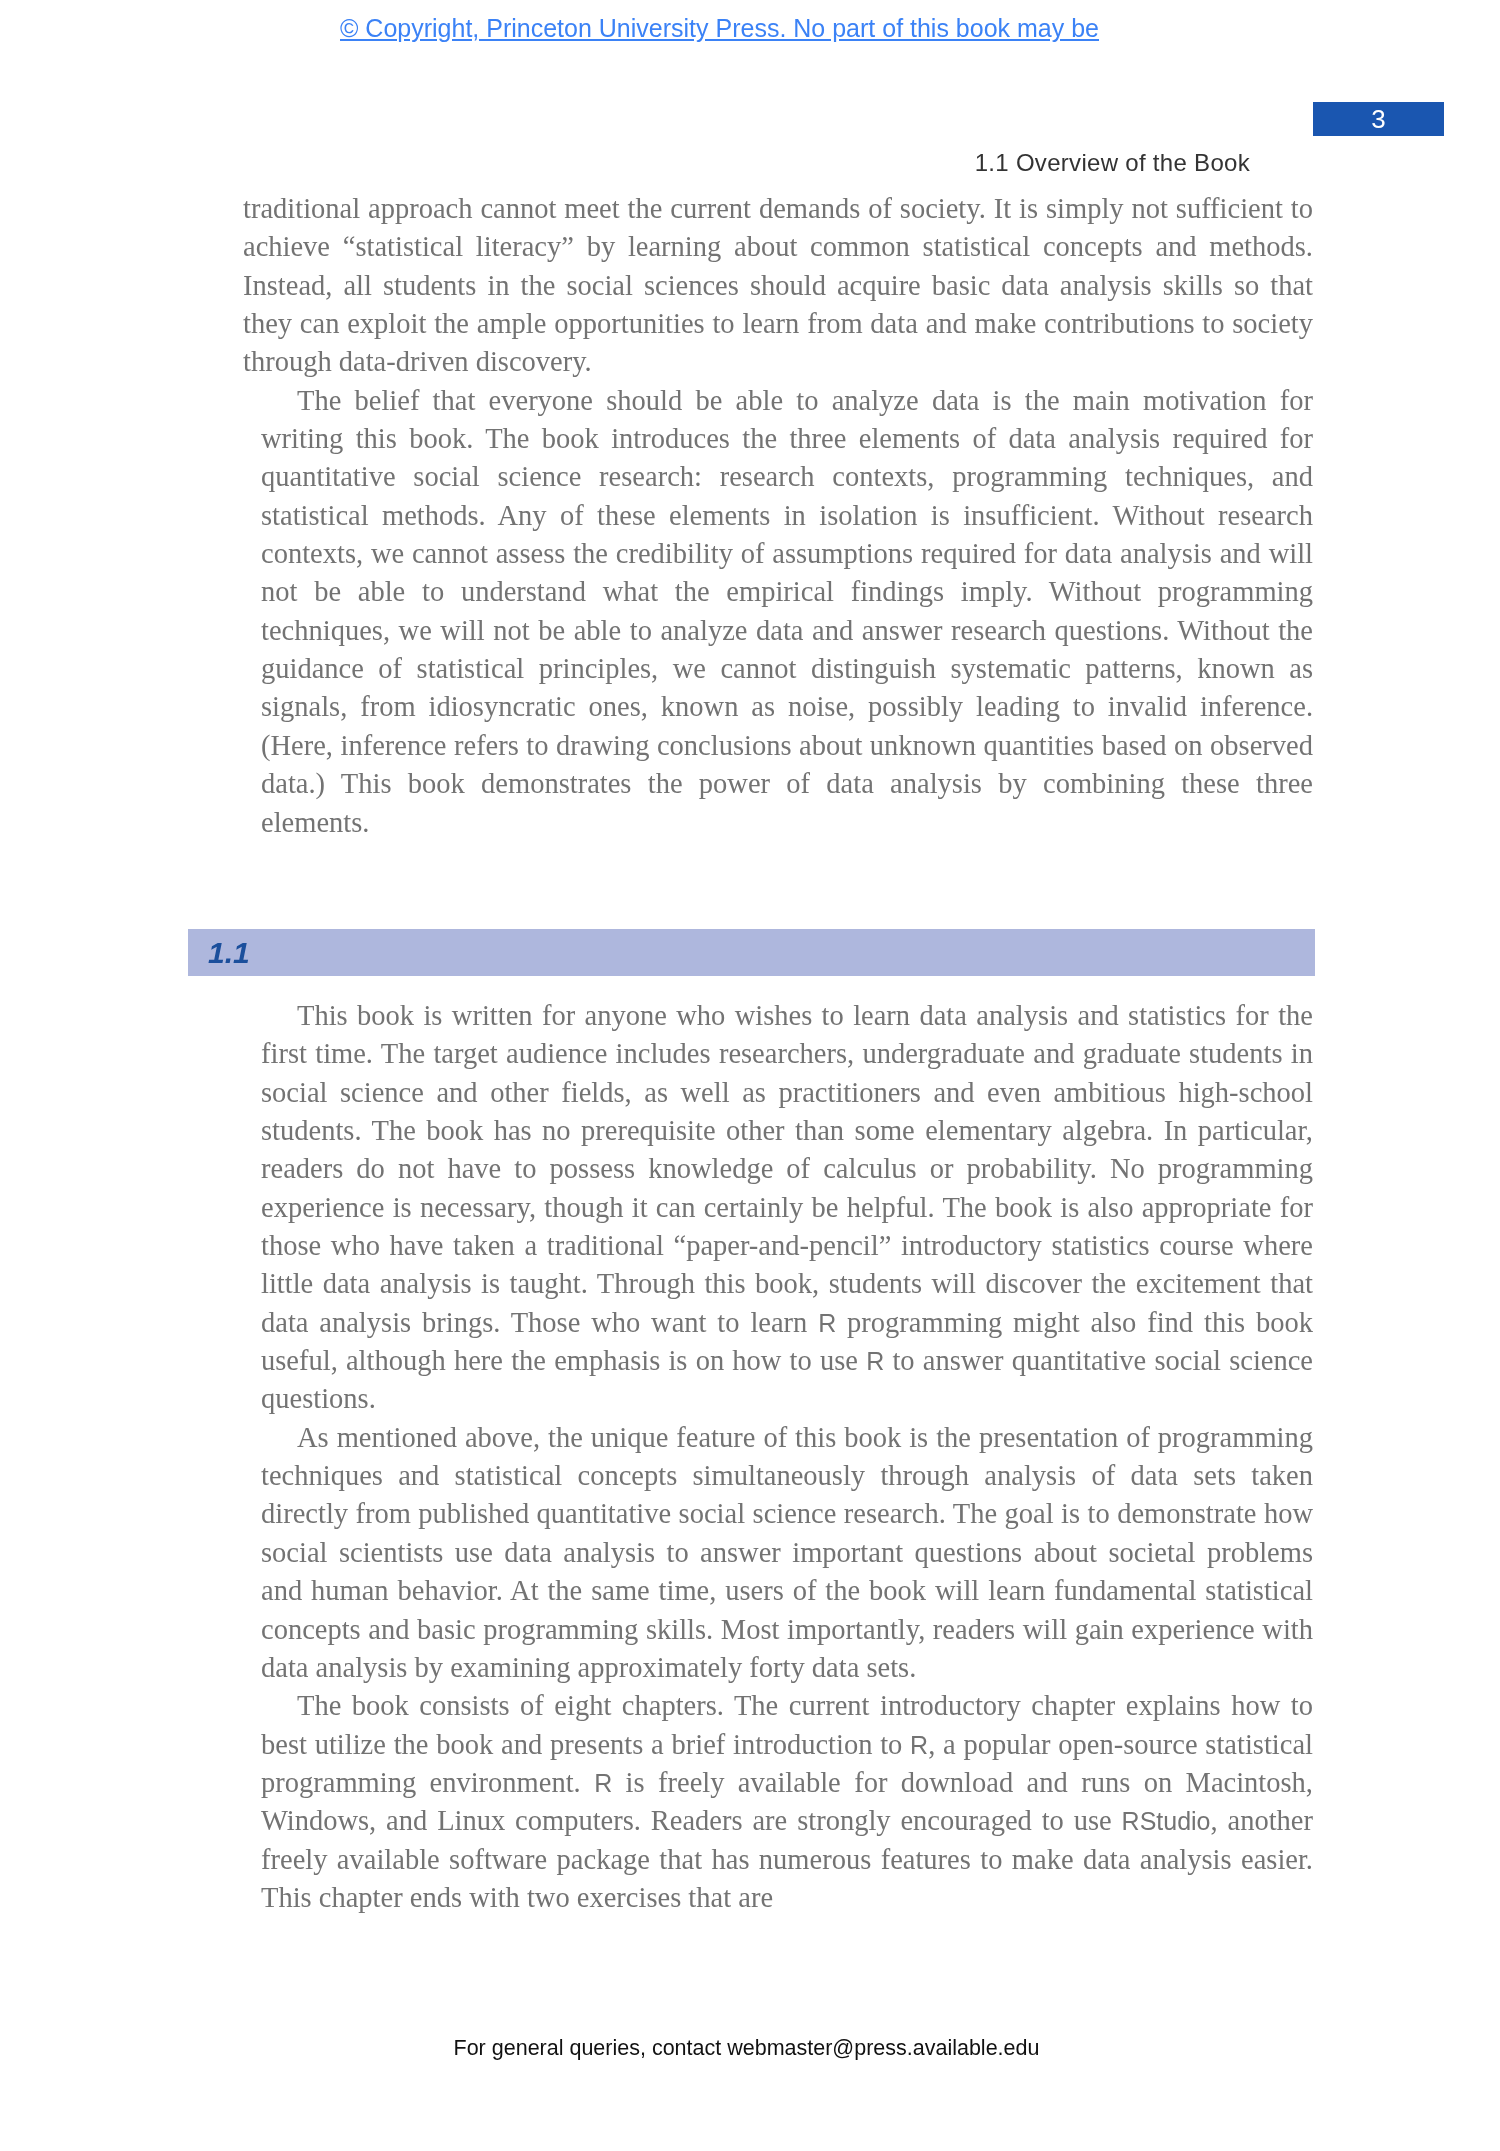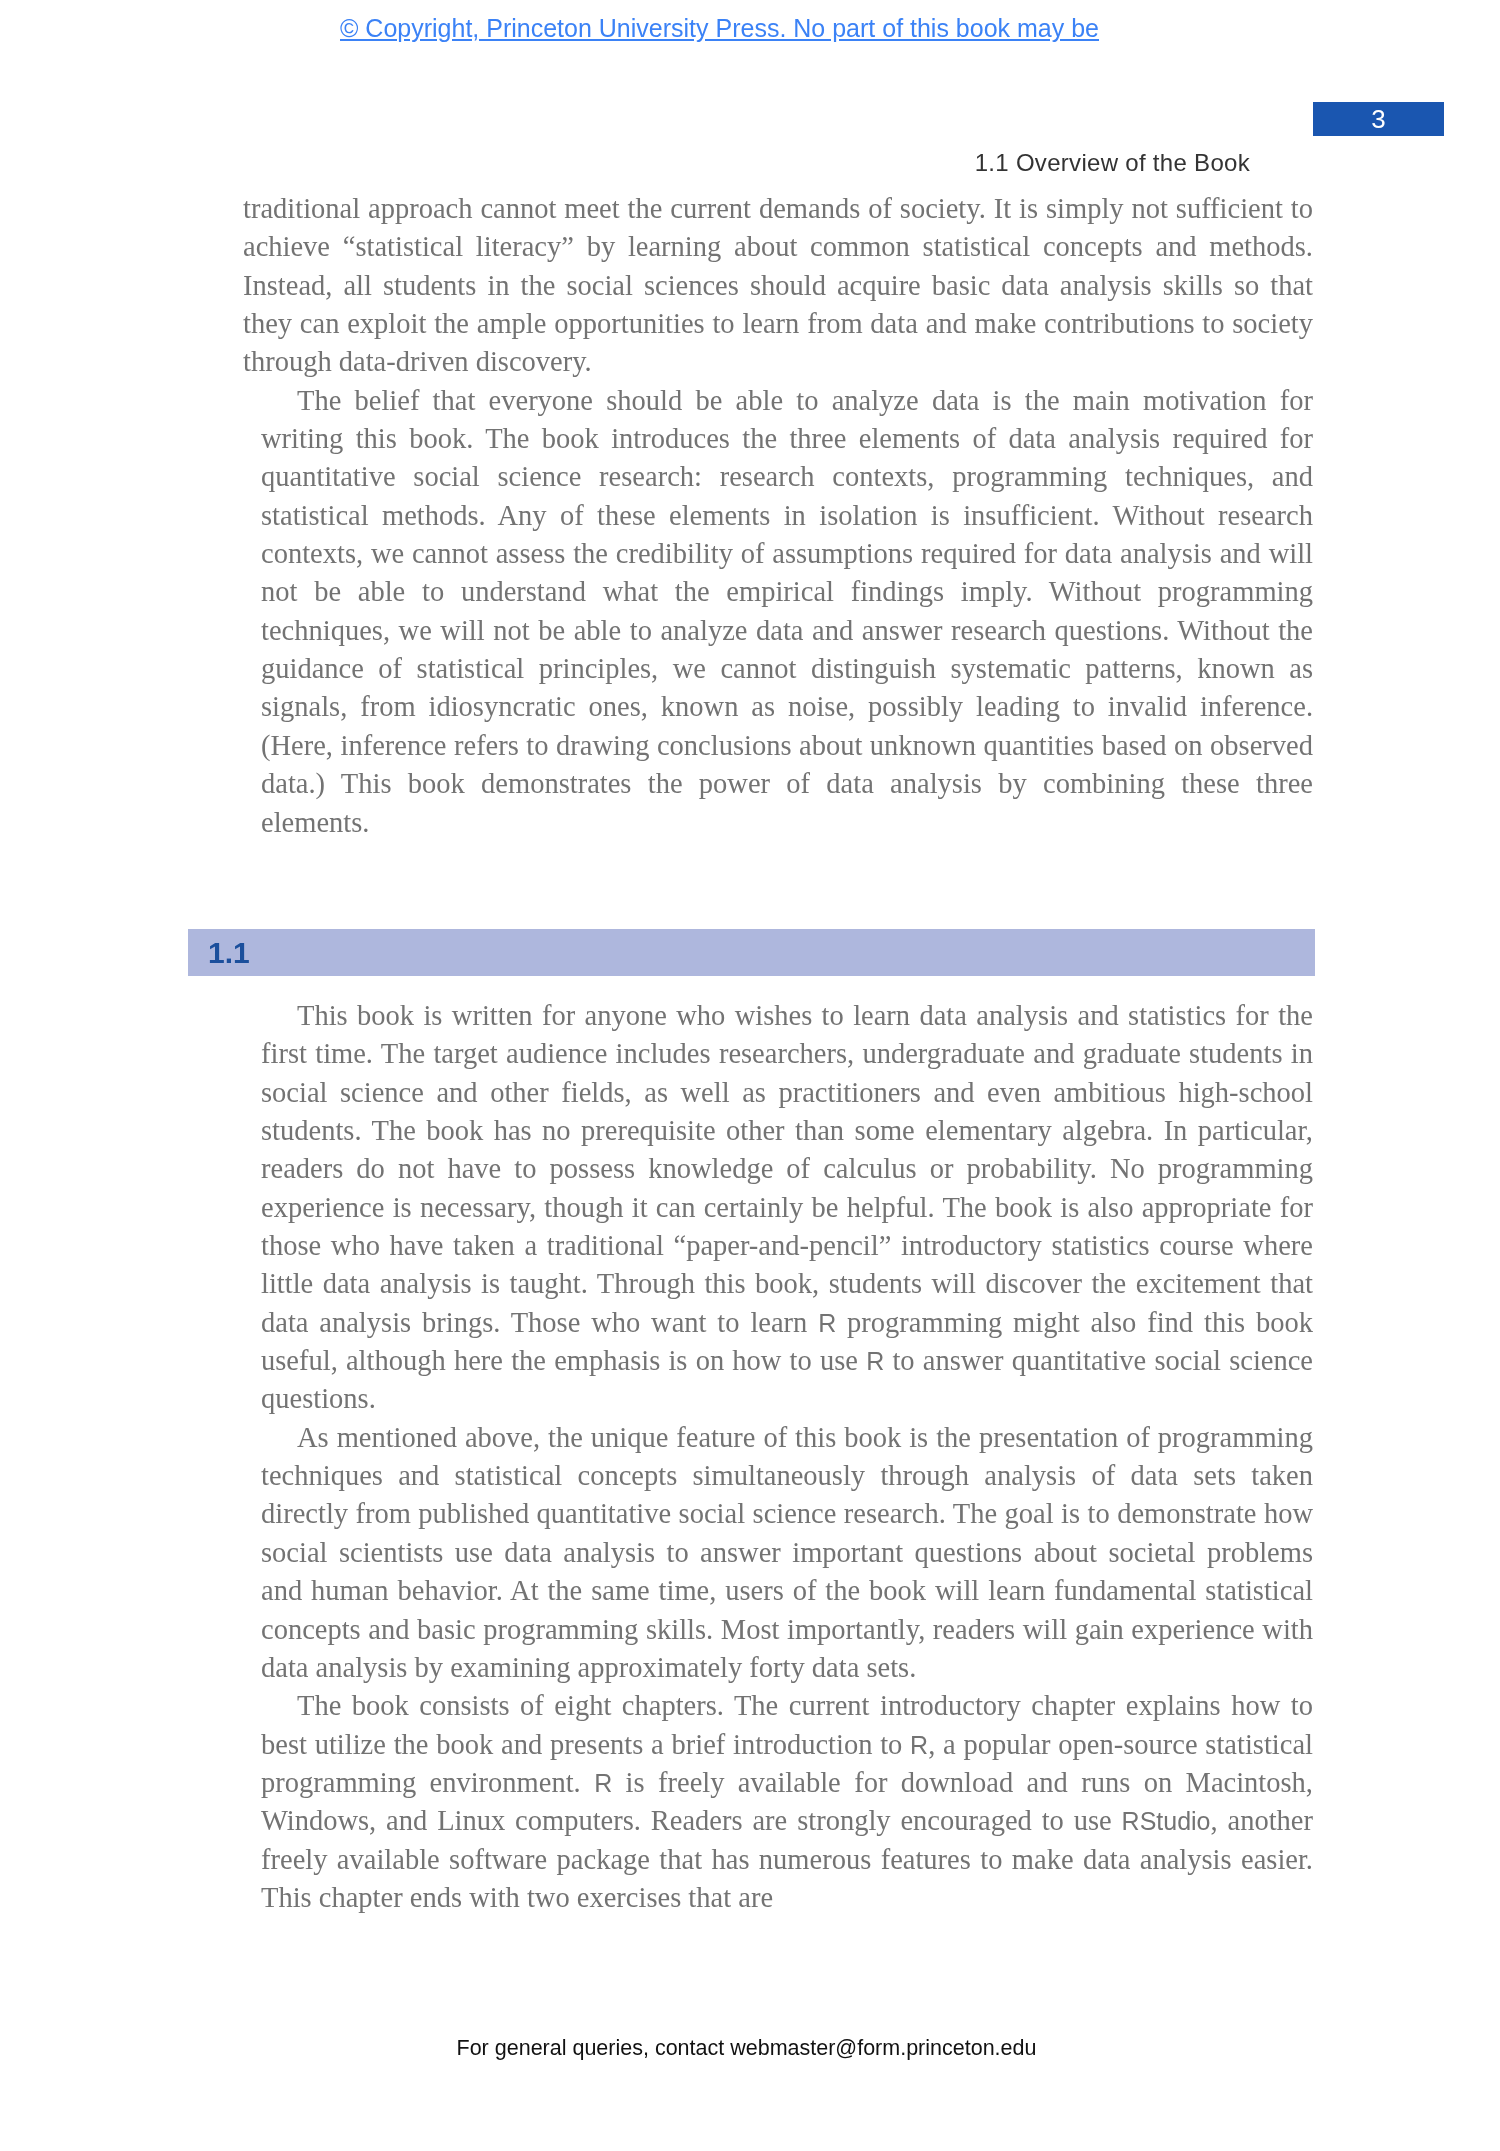--- a/index.html
+++ b/index.html
@@ -78,20 +78,21 @@
 
     #block-1 { top: 190px; }
 
     .section-band {
       position: absolute;
       left: 188px;
       top: 929px;
       width: 1127px;
       height: 47px;
       background: #aeb7dd;
+      font-style: italic;
     }
     .section-band .num,
     .section-band .title {
       position: absolute;
       top: 0;
       font-family: "Liberation Sans", sans-serif;
       font-weight: bold;
       font-size: 30px;
       line-height: 47px;
       color: #1b4f9c;
@@ -131,13 +132,13 @@
 <div class="section-band">
   <span class="num">1.1</span>
 </div>
 
 <div class="body-text" id="block-2">
   <p class="indent">This book is written for anyone who wishes to learn data analysis and statistics for the first time. The target audience includes researchers, undergraduate and graduate students in social science and other fields, as well as practitioners and even ambitious high-school students. The book has no prerequisite other than some elementary algebra. In particular, readers do not have to possess knowledge of calculus or probability. No programming experience is necessary, though it can certainly be helpful. The book is also appropriate for those who have taken a traditional “paper-and-pencil” introductory statistics course where little data analysis is taught. Through this book, students will discover the excitement that data analysis brings. Those who want to learn <span class="mono">R</span> programming might also find this book useful, although here the emphasis is on how to use <span class="mono">R</span> to answer quantitative social science questions.</p>
   <p class="indent">As mentioned above, the unique feature of this book is the presentation of pro­gramming techniques and statistical concepts simultaneously through analysis of data sets taken directly from published quantitative social science research. The goal is to demonstrate how social scientists use data analysis to answer important questions about societal problems and human behavior. At the same time, users of the book will learn fundamental statistical concepts and basic programming skills. Most importantly, readers will gain experience with data analysis by examining approximately forty data sets.</p>
   <p class="indent">The book consists of eight chapters. The current introductory chapter explains how to best utilize the book and presents a brief introduction to <span class="mono">R</span>, a popular open-source statistical programming environment. <span class="mono">R</span> is freely available for download and runs on Macintosh, Windows, and Linux computers. Readers are strongly en­couraged to use <span class="mono">RStudio</span>, another freely available software package that has numerous features to make data analysis easier. This chapter ends with two exercises that are</p>
 </div>
 
-<div class="footer">For general queries, contact webmaster@form.princeton.edu</div>
+<div class="footer">For general queries, contact webmaster@press.available.edu</div>
 
 </body></html>

